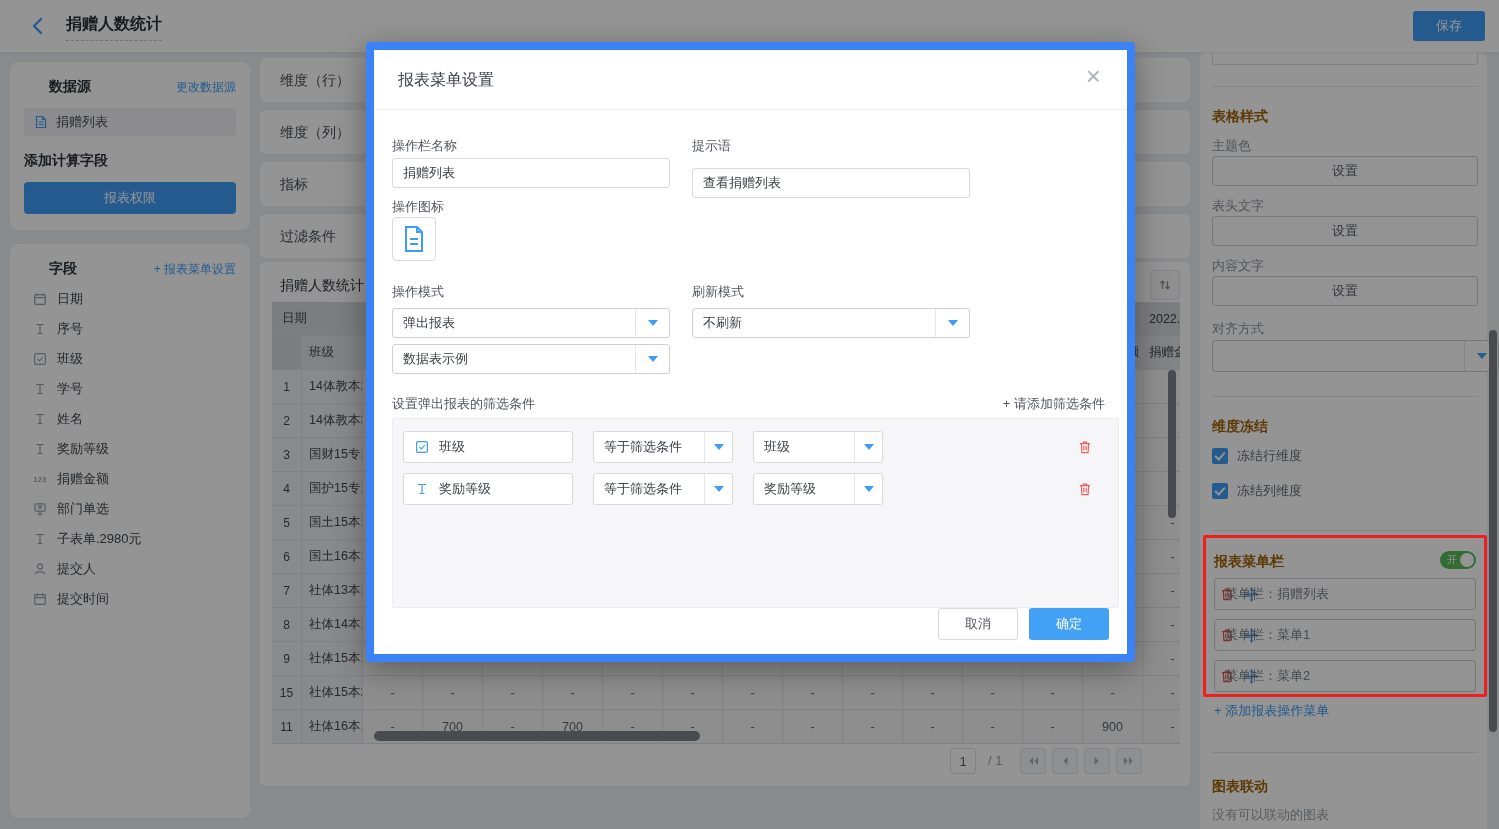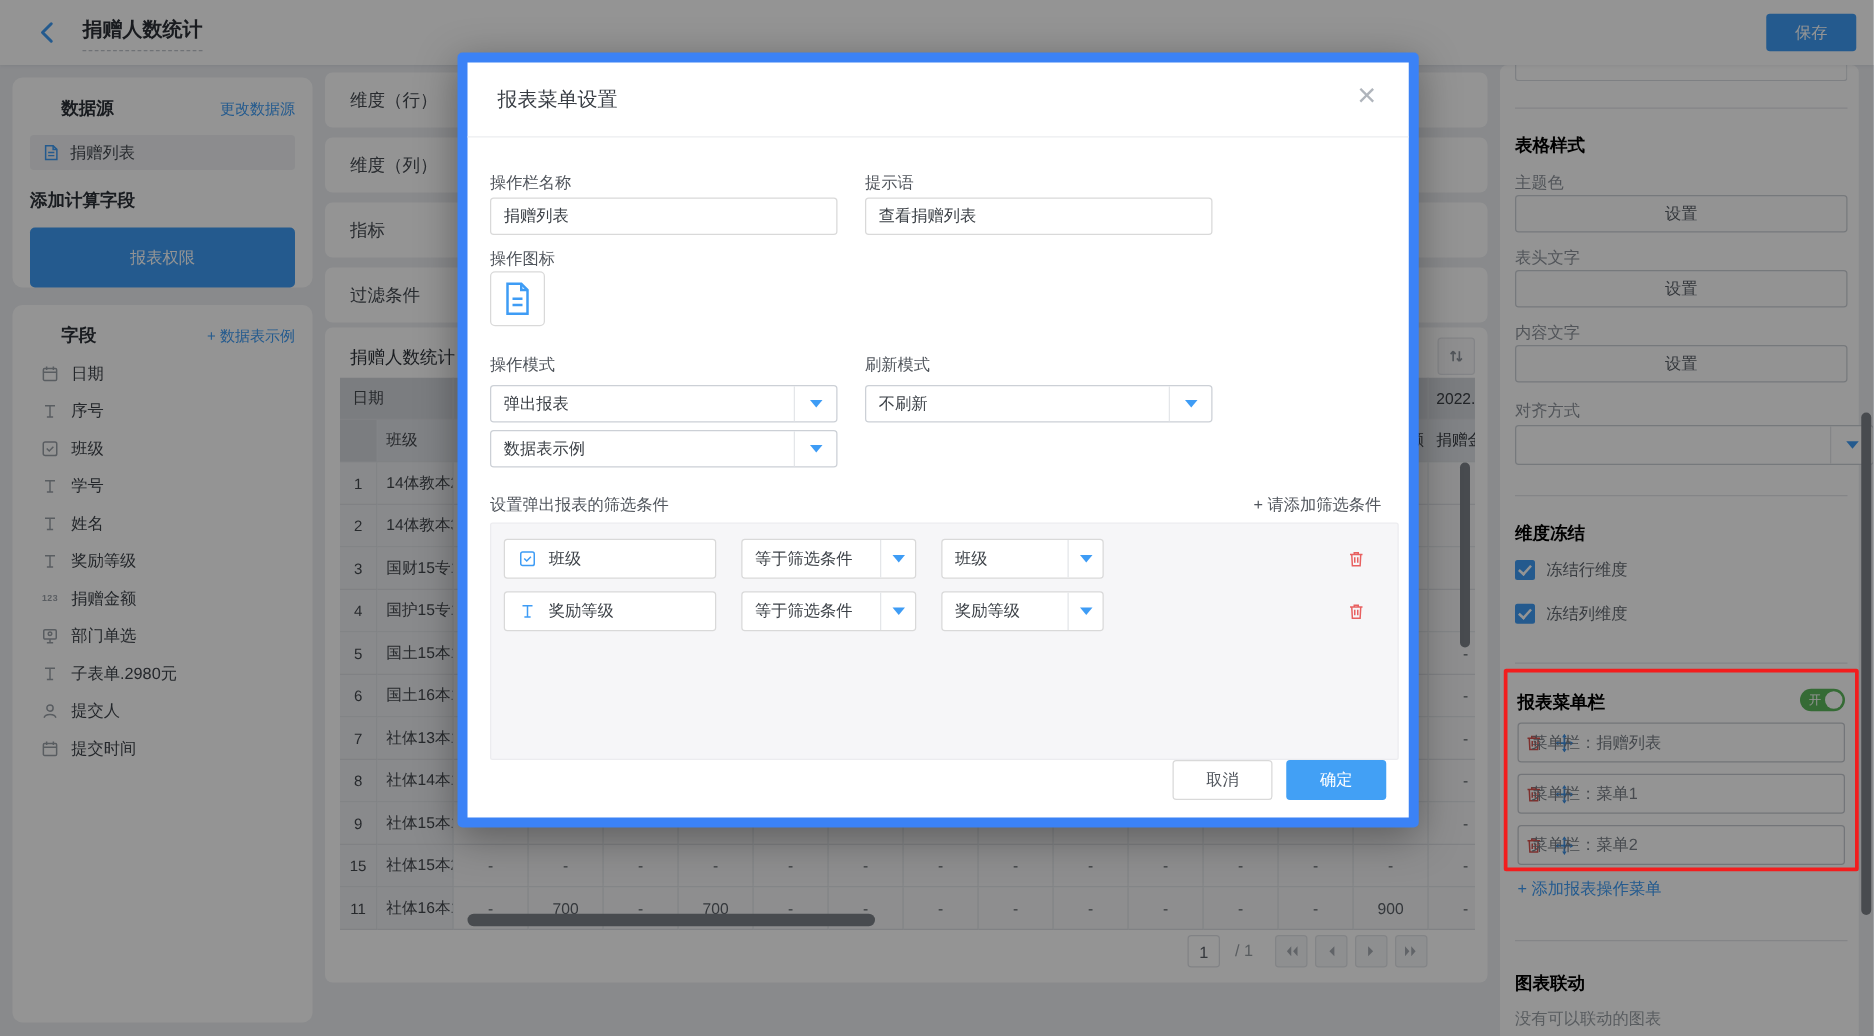--- a/index.html
+++ b/index.html
@@ -15,21 +15,21 @@
   
   .card { position:absolute; background:#fff; border-radius:8px; }
 
   
   .ds-card { left:10px; top:62px; width:240px; height:168px; padding:16px 14px; }
   .row-between { display:flex; justify-content:space-between; align-items:center;margin-left:25px; }
   .sec-title { font-size:14px; font-weight:bold; color:#2c3138; }
   .link { color:#3e9cf5; font-size:12px; cursor:pointer; }
   .source-row { margin-top:12px; height:28px; background:#f1f2f5; border-radius:3px; display:flex; align-items:center; gap:7px; padding:0 9px; color:#454a51; }
   .access-title { margin-top:16px; }
-  .perm-btn { margin-top:12px; width:100%; height:48px; background:#3e9cf5; color:#fff; border:none; border-radius:4px; font-size:13px; }
+  .perm-btn { margin-top:12px; width:100%; height:32px; background:#3e9cf5; color:#fff; border:none; border-radius:4px; font-size:13px; }
 
   .fields-card { left:10px; top:244px; width:240px; height:574px; padding:16px 14px; }
   .field-list { list-style:none; margin-top:6px; }
   .field-item { height:30px; display:flex; align-items:center; gap:9px; padding-left:8px; color:#3f444b; cursor:pointer; }
   .f-ic { width:16px; height:16px; display:flex; align-items:center; justify-content:center; color:#9aa0a8; flex:0 0 16px; }
   .num-ic { font-size:7px; font-weight:bold; letter-spacing:.4px; color:#9aa0a8; }
 
   
   .cfg-row { left:260px; width:930px; height:44px; border-radius:6px; }
   .cfg-label { line-height:44px; padding-left:20px; font-size:14px; color:#454a51; }
@@ -55,21 +55,21 @@
   .pager { position:absolute; top:486px; left:0; width:100%; height:30px; }
   .page-box { position:absolute; left:690px; top:0; width:26px; height:26px; border:1px solid #dfe1e6; border-radius:3px; background:#fff; display:flex; align-items:center; justify-content:center; color:#5a5f66; }
   .page-total { position:absolute; left:728px; top:5px; color:#9aa0a6; }
   .nav-btn { position:absolute; top:0; width:26px; height:26px; background:#f5f6f8; border:1px solid #e1e3e7; border-radius:3px; display:flex; align-items:center; justify-content:center; color:#a7acb3; }
 
   
   .right-card { left:1200px; top:52px; width:287px; height:790px; border-radius:6px 6px 0 0; }
   .r-abs { position:absolute; left:12px; right:9px; }
   .partial-input { top:-1px; height:14px; border:1px solid #d9dde2; border-top:none; border-radius:0 0 3px 3px; }
   .r-div { height:1px; background:#e3e5e9; }
-  .r-sec { font-size:14px; font-weight:bold; color:#000000; }
+  .r-sec { font-size:14px; font-weight:bold; color:#a16207; }
   .r-label { font-size:13px; color:#8d939b; }
   .set-btn { height:30px; width:100%; background:#fdfdfe; border:1px solid #ccd0d6; border-radius:3px; color:#595f66; font-size:13px; }
   .select { position:relative; border:1px solid #ccd0d6; border-radius:3px; background:#fff; }
   .select .val { position:absolute; left:10px; top:0; bottom:0; display:flex; align-items:center; color:#3c4147; }
   .arrow-box { position:absolute; right:0; top:0; bottom:0; width:34px; border-left:1px solid #e4e6e9; display:flex; align-items:center; justify-content:center; }
   .tri { width:0; height:0; border-left:5px solid transparent; border-right:5px solid transparent; border-top:6px solid #3e9cf5; }
   .cb-row { display:flex; align-items:center; gap:9px; color:#646a72; }
   .cb { width:16px; height:16px; background:#3e9cf5; border-radius:2px; position:relative; flex:0 0 16px; }
   .cb::after { content:""; position:absolute; left:5px; top:2px; width:4px; height:8px; border-right:2px solid #fff; border-bottom:2px solid #fff; transform:rotate(42deg); }
   .toggle { position:absolute; right:11px; width:36px; height:18px; background:#5cb85c; border-radius:9px; }
@@ -136,21 +136,21 @@
     </span>
     <span>捐赠列表</span>
   </div>
   <div class="sec-title access-title">添加计算字段</div>
   <button class="perm-btn">报表权限</button>
 </div>
 
 <div class="card fields-card">
   <div class="row-between">
     <span class="sec-title">字段</span>
-    <span class="link">+ 数据表示例</span>
+    <span class="link">+ 报表菜单设置</span>
   </div>
   <ul class="field-list">
       <li class="field-item">
         <span class="f-ic">
           <svg width="14" height="14" viewBox="0 0 14 14">
             <rect x="1.7" y="2.7" width="10.6" height="9.6" rx="1" fill="none" stroke="currentColor" stroke-width="1.2"></rect>
             <path d="M1.7 5.7h10.6M4.3 1.2v2.8M9.7 1.2v2.8" fill="none" stroke="currentColor" stroke-width="1.2"></path>
           </svg>
         </span>
         <span>日期</span>
@@ -617,21 +617,21 @@
 
 <div class="modal">
   <div class="m-header">
     <span class="m-title">报表菜单设置</span>
     <span class="m-close">×</span>
   </div>
 
   <span class="m-label" style="left:18px;top:87px">操作栏名称</span>
   <span class="m-label" style="left:318px;top:87px">提示语</span>
   <input class="m-input" style="left: 18px; top: 108px;" value="捐赠列表">
-  <input class="m-input" style="left: 318px; top: 108px;" value="查看捐赠列表">
+  <input class="m-input" style="left: 318px; top: 118px;" value="查看捐赠列表">
 
   <span class="m-label" style="left:18px;top:148px">操作图标</span>
   <div class="icon-box">
     <svg width="24" height="28" viewBox="0 0 24 28">
         <path d="M4 2h11l5 5v19H4z" fill="none" stroke="currentColor" stroke-width="2"></path>
         <path d="M15 2v5h5" fill="none" stroke="currentColor" stroke-width="2"></path>
         <path d="M8 14h8M8 19h8" stroke="currentColor" stroke-width="2"></path>
       </svg>
   </div>
 

